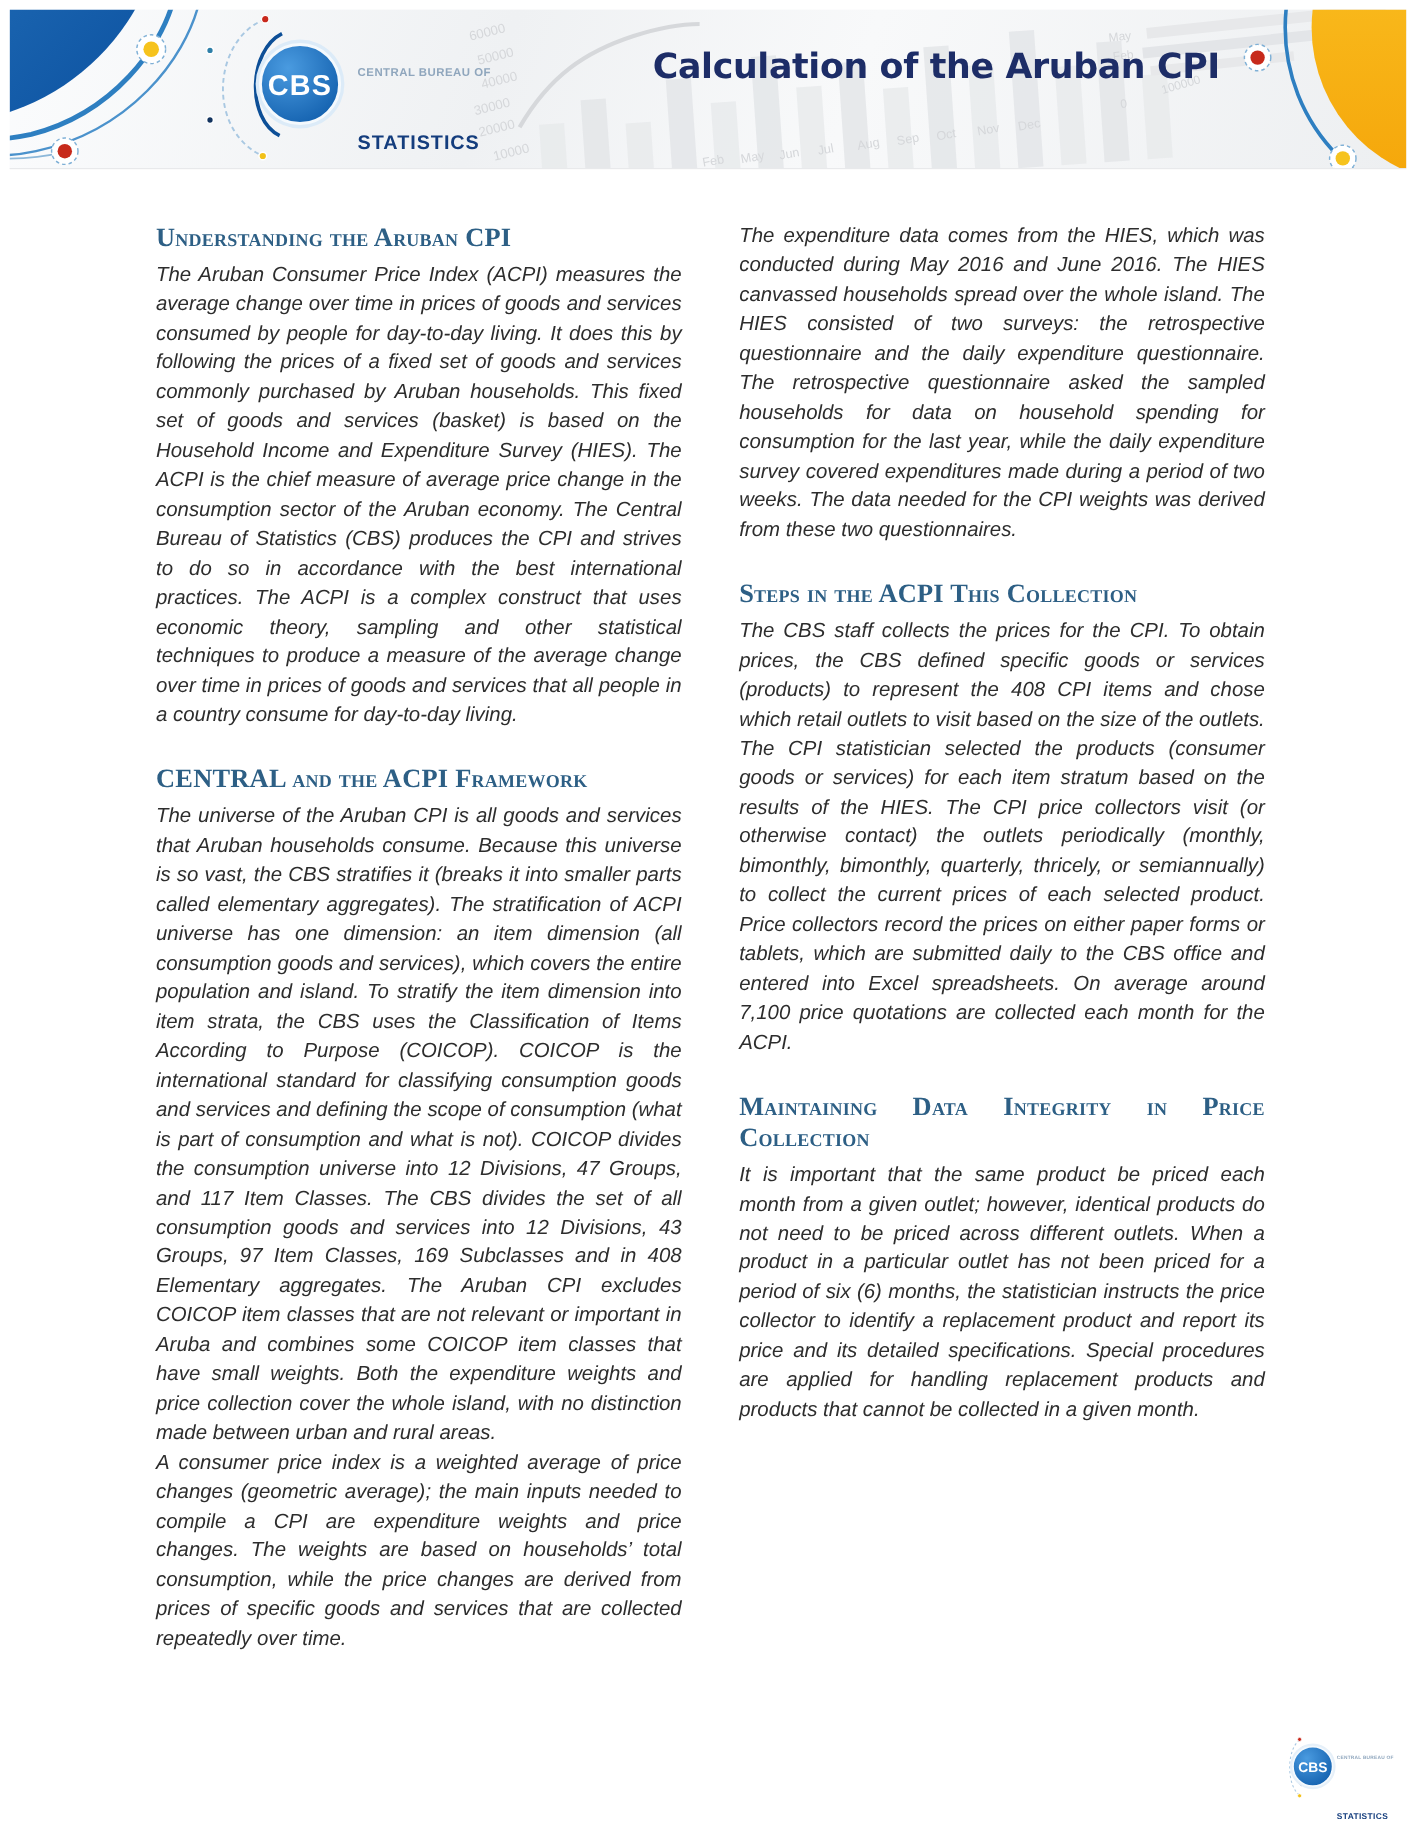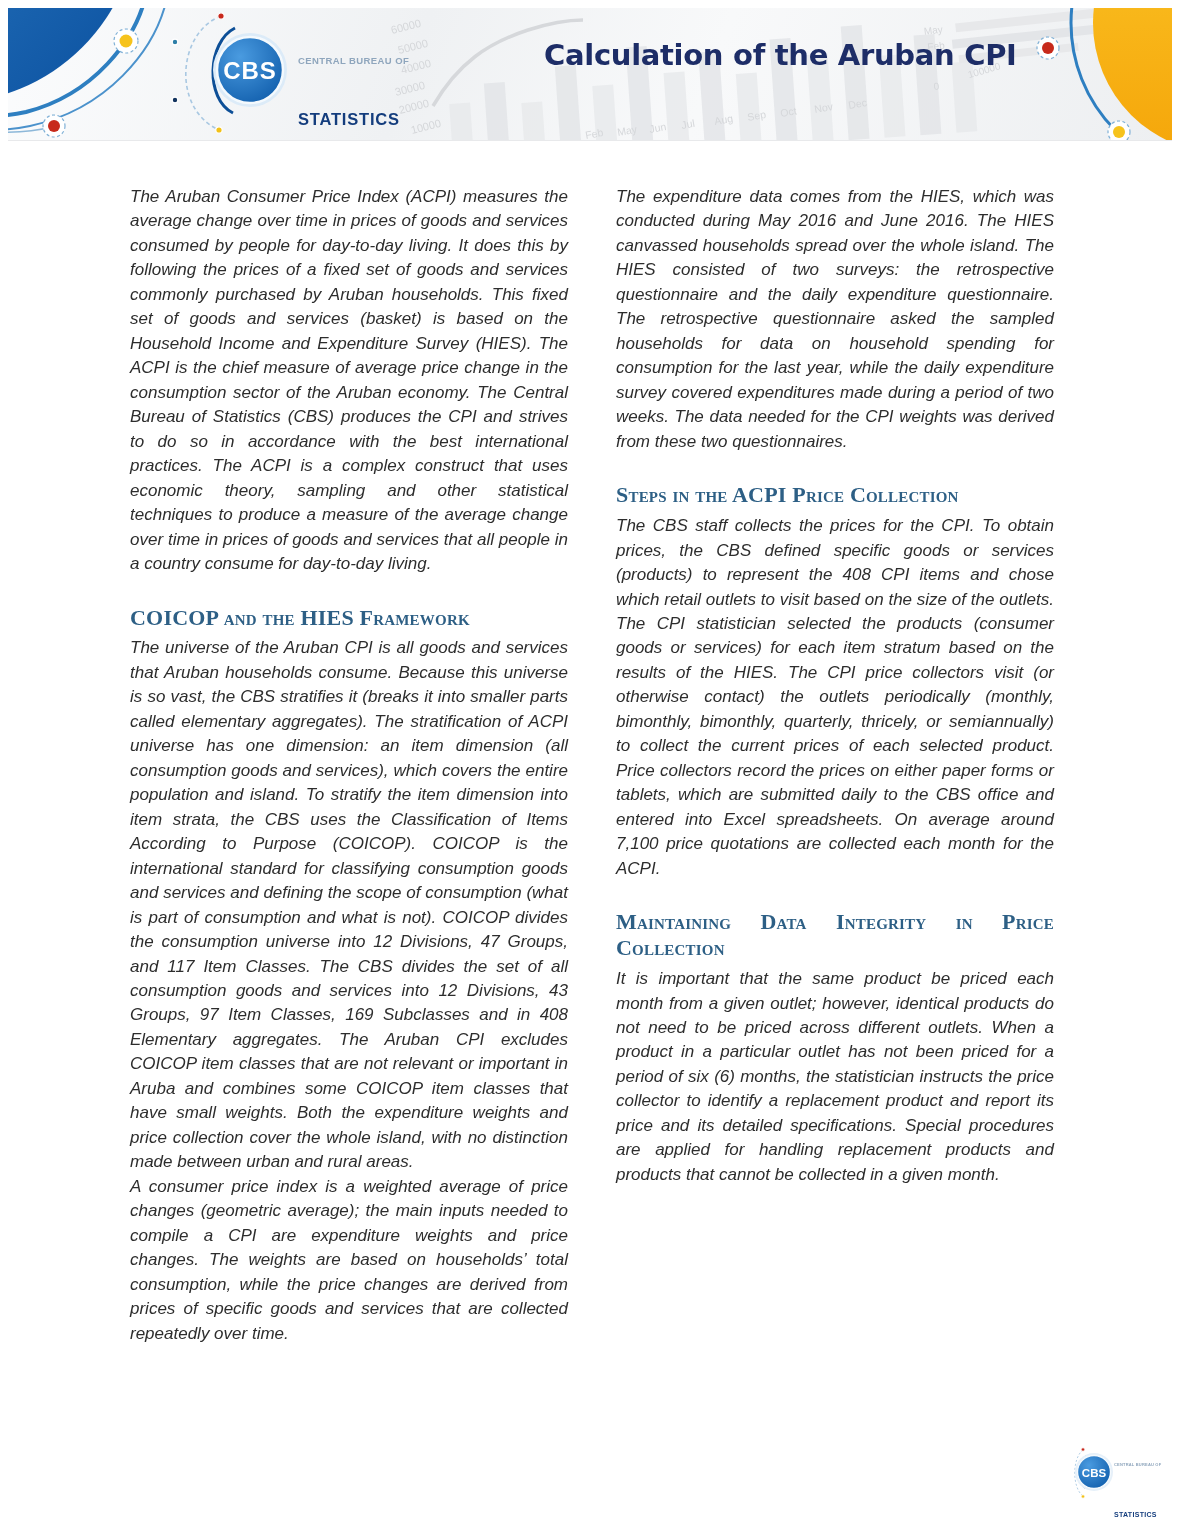--- a/index.html
+++ b/index.html
@@ -176,37 +176,38 @@
     <div class="logo-text-top">CENTRAL BUREAU OF</div>
     <div class="logo-text-bottom">STATISTICS</div>
 
     <h1 class="banner-title">Calculation of the Aruban CPI</h1>
   </header>
 
   <main class="content">
 
     <section class="col">
       <div class="section">
+        <h2 class="section-heading">Understanding the Aruban CPI</h2>
         <p class="section-body">The Aruban Consumer Price Index (ACPI) measures the average change over time in prices of goods and services consumed by people for day-to-day living. It does this by following the prices of a fixed set of goods and services commonly purchased by Aruban households. This fixed set of goods and services (basket) is based on the Household Income and Expenditure Survey (HIES). The ACPI is the chief measure of average price change in the consumption sector of the Aruban economy. The Central Bureau of Statistics (CBS) produces the CPI and strives to do so in accordance with the best international practices. The ACPI is a complex construct that uses economic theory, sampling and other statistical techniques to produce a measure of the average change over time in prices of goods and services that all people in a country consume for day-to-day living.</p>
       </div>
       <div class="section">
-        <h2 class="section-heading">COICOP and the HIES Framework</h2>
+        <h2 class="section-heading">CENTRAL and the ACPI Framework</h2>
         <p class="section-body">The universe of the Aruban CPI is all goods and services that Aruban households consume. Because this universe is so vast, the CBS stratifies it (breaks it into smaller parts called elementary aggregates). The stratification of ACPI universe has one dimension: an item dimension (all consumption goods and services), which covers the entire population and island. To stratify the item dimension into item strata, the CBS uses the Classification of Items According to Purpose (COICOP). COICOP is the international standard for classifying consumption goods and services and defining the scope of consumption (what is part of consumption and what is not). COICOP divides the consumption universe into 12 Divisions, 47 Groups, and 117 Item Classes. The CBS divides the set of all consumption goods and services into 12 Divisions, 43 Groups, 97 Item Classes, 169 Subclasses and in 408 Elementary aggregates. The Aruban CPI excludes COICOP item classes that are not relevant or important in Aruba and combines some COICOP item classes that have small weights. Both the expenditure weights and price collection cover the whole island, with no distinction made between urban and rural areas.</p>
       </div>
       <div class="section">
         <p class="section-body">A consumer price index is a weighted average of price changes (geometric average); the main inputs needed to compile a CPI are expenditure weights and price changes. The weights are based on households’ total consumption, while the price changes are derived from prices of specific goods and services that are collected repeatedly over time.</p>
       </div>
     </section>
 
     <section class="col">
       <div class="section">
         <p class="section-body">The expenditure data comes from the HIES, which was conducted during May 2016 and June 2016. The HIES canvassed households spread over the whole island. The HIES consisted of two surveys: the retrospective questionnaire and the daily expenditure questionnaire. The retrospective questionnaire asked the sampled households for data on household spending for consumption for the last year, while the daily expenditure survey covered expenditures made during a period of two weeks. The data needed for the CPI weights was derived from these two questionnaires.</p>
       </div>
       <div class="section">
-        <h2 class="section-heading">Steps in the ACPI Price Collection</h2>
+        <h2 class="section-heading">Steps in the ACPI This Collection</h2>
         <p class="section-body">The CBS staff collects the prices for the CPI. To obtain prices, the CBS defined specific goods or services (products) to represent the 408 CPI items and chose which retail outlets to visit based on the size of the outlets. The CPI statistician selected the products (consumer goods or services) for each item stratum based on the results of the HIES. The CPI price collectors visit (or otherwise contact) the outlets periodically (monthly, bimonthly, bimonthly, quarterly, thricely, or semiannually) to collect the current prices of each selected product. Price collectors record the prices on either paper forms or tablets, which are submitted daily to the CBS office and entered into Excel spreadsheets. On average around 7,100 price quotations are collected each month for the ACPI.</p>
       </div>
       <div class="section">
         <h2 class="section-heading">Maintaining Data Integrity in Price Collection</h2>
         <p class="section-body">It is important that the same product be priced each month from a given outlet; however, identical products do not need to be priced across different outlets. When a product in a particular outlet has not been priced for a period of six (6) months, the statistician instructs the price collector to identify a replacement product and report its price and its detailed specifications. Special procedures are applied for handling replacement products and products that cannot be collected in a given month.</p>
       </div>
     </section>
 
   </main>
 

